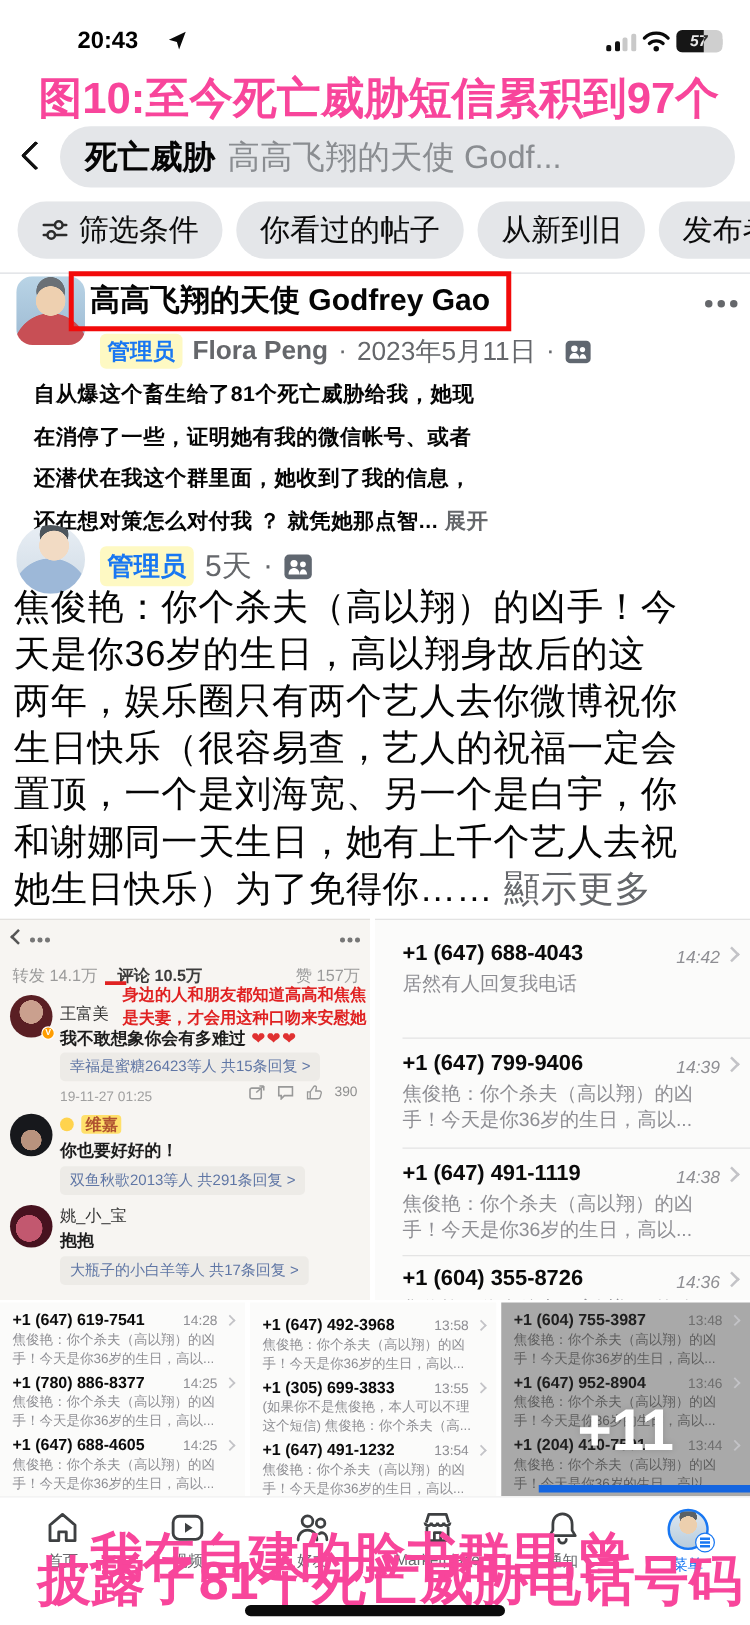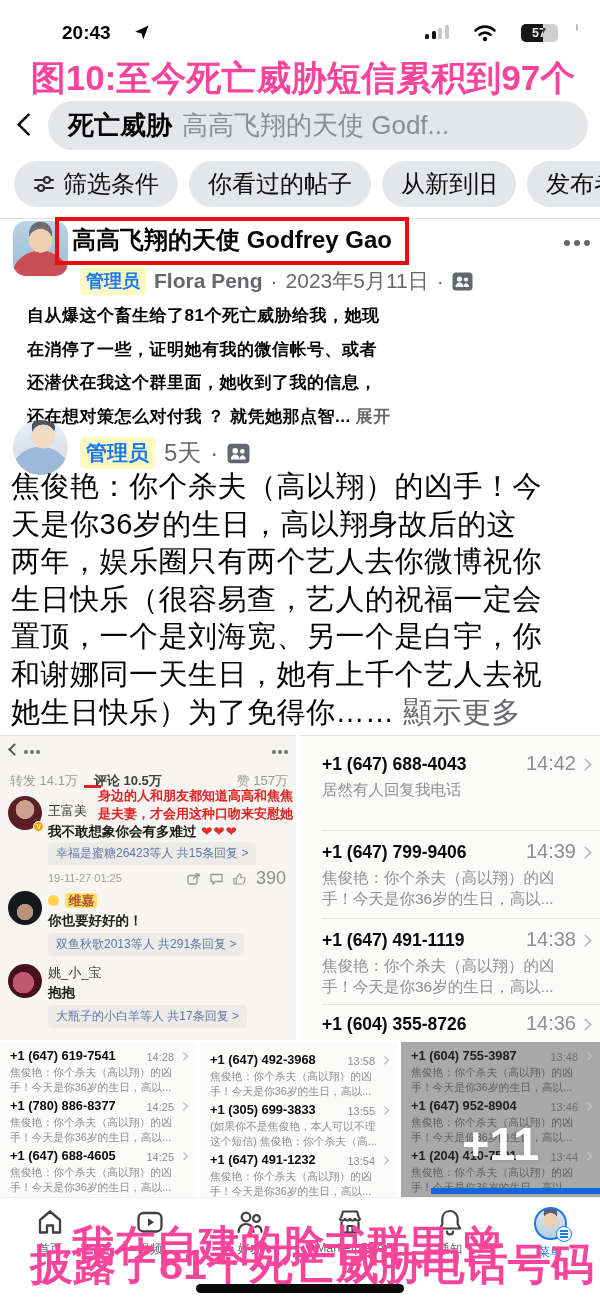--- a/index.html
+++ b/index.html
@@ -4,21 +4,21 @@
 <style>
   * { margin:0; padding:0; box-sizing:border-box; }
   html,body { background:#fff; }
   body { font-family:"Liberation Sans","DejaVu Sans",sans-serif; }
   .screen { position:relative; width:600px; height:1300px; background:#fff; overflow:hidden; margin:0 auto; }
 
   
   .status-bar { position:absolute; top:16px; left:0; width:600px; height:38px; }
   .sb-time { position:absolute; left:62px; top:6px; font-size:19px; font-weight:bold; color:#000; }
   .sb-loc { position:absolute; left:133px; top:8px; }
-  .sb-right { position:absolute; right:22px; top:8px; display:flex; align-items:flex-start; gap:24px; }
+  .sb-right { position:absolute; right:22px; top:8px; display:flex; align-items:center; gap:4px;font-style:italic; }
   .sig { display:flex; align-items:flex-end; gap:2.5px; height:15px; }
   .sig i { display:block; width:4px; border-radius:1.5px; background:#111; }
   .sig i:nth-child(1){height:5px;} .sig i:nth-child(2){height:8px;}
   .sig i:nth-child(3){height:11px;background:#c9c9c9;} .sig i:nth-child(4){height:14px;background:#c9c9c9;}
   .battery { position:relative; width:37px; height:18px; border-radius:5px; background:#cfcfcf; overflow:hidden; }
   .battery .fill { position:absolute; left:0; top:0; bottom:0; width:60%; background:#161616; }
   .battery .pct { position:absolute; inset:0; display:flex; align-items:center; justify-content:center;
                   font-size:12.5px; font-weight:bold; color:#fff; mix-blend-mode:difference; }
   .bat-nub { width:2.5px; height:7px; background:#bdbdbd; border-radius:0 2px 2px 0; margin-left:-6px; }
 
@@ -96,21 +96,21 @@
   .wb-stats b { color:#3c3c3c; margin-left:16px; }
   .wb-stats .likes { margin-left:auto; }
   .wb-reddash { left:84px; top:49px; width:17px; height:3px; background:#e02222; }
   .wb-red { font-size:13px; font-weight:bold; color:#e02222; }
   .wb-cav { width:34px; height:34px; border-radius:50%; }
   .wb-name { font-size:13px; color:#333; }
   .wb-ctext { font-size:13.5px; font-weight:bold; color:#1c1c1c; }
   .wb-hearts { color:#e03131; letter-spacing:1px; }
   .wb-pill { background:#edebe7; border-radius:4px; padding:3px 8px; font-size:12px; color:#5f76a5; }
   .wb-date { font-size:11px; color:#a0a0a0; }
-  .wb-acticons { display:flex; align-items:center; gap:10px; font-size:18px; color:#8f8f8f; }
+  .wb-acticons { display:flex; align-items:center; gap:10px; font-size:11px; color:#8f8f8f; }
   .wb-vbadge { position:absolute; right:-2px; bottom:-2px; width:11px; height:11px; border-radius:50%;
                background:#ff9d00; color:#fff; font-size:7px; font-weight:bold; display:flex;
                align-items:center; justify-content:center; border:1px solid #fff; }
   .wb-hl { background:#ffe06a; border-radius:3px; padding:0 3px; color:#b05230; font-weight:bold; }
   .wb-ydot { display:inline-block; width:11px; height:11px; border-radius:50%; background:#ffd34d;
              margin-right:2px; vertical-align:-1px; }
 
   
   .sms { background:#fbfbfa; }
   .sms-main { left:300px; top:735px; width:300px; height:305px; border-top:1px solid #e3e3e3; }
@@ -121,21 +121,21 @@
   .entry { position:absolute; left:0; width:100%; }
   .num-row { display:flex; align-items:flex-end; }
   .num { font-weight:bold; color:#0a0a0a; }
   .sms-time { margin-left:auto; color:#8e8e93; }
   .chev { position:relative; width:10px; height:10px; margin-left:6px; flex:0 0 auto; align-self:center; }
   .chev::before { content:""; position:absolute; right:2px; top:1px; width:7px; height:7px;
     border-right:2.2px solid #c3c3c7; border-top:2.2px solid #c3c3c7; transform:rotate(45deg); }
   .prev { color:#8e8e93; }
   .sms-main .entry { padding:0 8px 0 22px; }
   .sms-main .num { font-size:17.5px; }
-  .sms-main .sms-time { font-size:20px; }
+  .sms-main .sms-time { font-size:14px;font-style:italic; }
   .sms-main .prev { font-size:15.5px; line-height:21px; margin-top:4px; }
   .sms-sep { position:absolute; left:22px; right:0; height:1px; background:#e4e4e4; }
   .sms-col .entry { padding:0 6px 0 10px; }
   .sms-col .num { font-size:12.8px; }
   .sms-col .sms-time { font-size:11px; }
   .sms-col .prev { font-size:10.8px; line-height:14.5px; margin-top:2px; }
   .sms-col .chev { transform:scale(0.7); }
   .col3 .num { color:#1e1e1e; }
   .col3 .prev { color:#5d5d5d; }
   .col3 .sms-time { color:#6e6e6e; }

